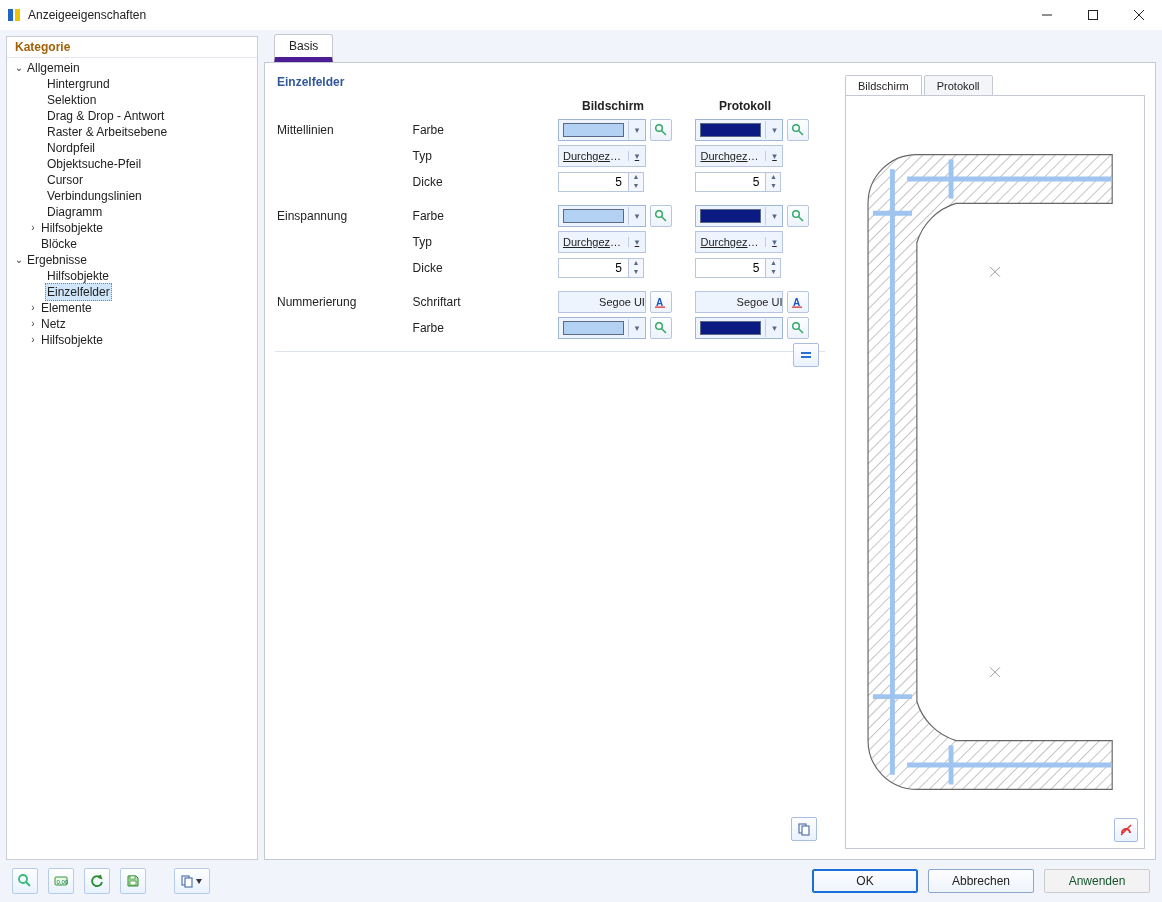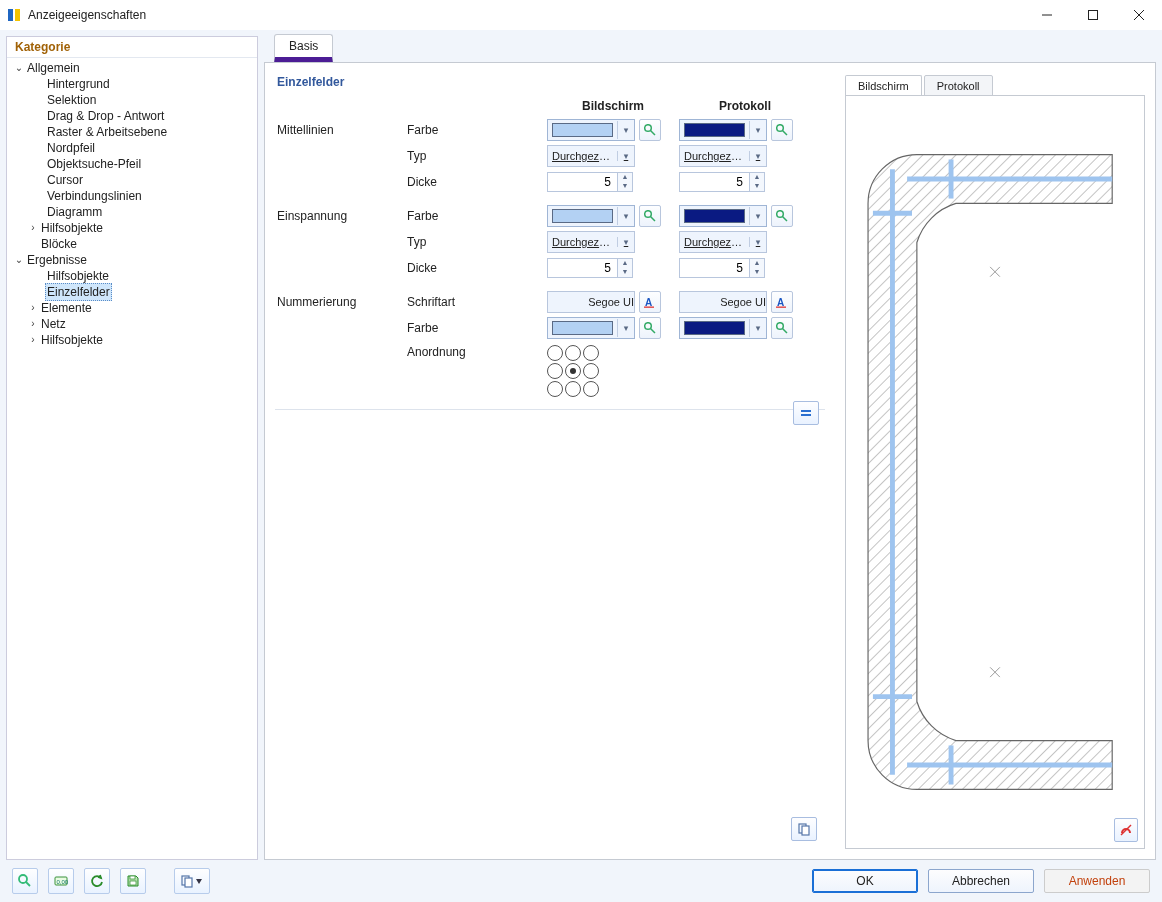--- a/index.html
+++ b/index.html
@@ -107,21 +107,21 @@
     border: 1px solid #8ca6cd;
     background: linear-gradient(#fdfdfe,#eef4fd);
     padding: 0 12px;
     display:flex; align-items:center; justify-content:center;
     border-radius: 2px;
   }
   .dlg-btn.primary {
     border-color:#1a6fd6;
     box-shadow: 0 0 0 1px #1a6fd6 inset;
   }
-  .dlg-btn.disabled { color:#c2410c; border-color:#ccc; background:#f3f3f3; }
+  .dlg-btn.disabled { color:#14532d; border-color:#ccc; background:#f3f3f3; }
 
   
   .main {
     position: absolute;
     left: 264px; top: 6px; right: 6px; bottom: 42px;
   }
   
   .tabstrip {
     height: 26px;
     display:flex;
@@ -175,20 +175,21 @@
     color:#222;
     padding-bottom: 4px;
   }
   .grid .colheads .hspacer { width: 272px; }
   .grid .colheads .ch { width: 132px; text-align:center; }
 
   .grid .grow {
     display:flex;
     align-items:center;
     height: 26px;
+    gap: 8px;
   }
   .grid .grow .c-group { width:130px; padding-left:2px; }
   .grid .grow .c-prop  { width:140px; }
   .grid .grow .c-val   { width:132px; display:flex; gap:4px; align-items:center; justify-content:flex-start; }
   .grid .grow .c-val2  { width:132px; display:flex; gap:4px; align-items:center; justify-content:flex-start; }
 
   .color-combo {
     height: 20px; width: 86px;
     border: 1px solid #9fb5d5;
     display:flex; align-items:center;
@@ -616,37 +617,20 @@
             <div class="c-val2">
               <div class="color-combo">
                 <div class="swatch" style="background:#0a1a82"></div>
                 <div class="dd">▾</div>
               </div>
               <div class="tiny-icon">
                 <svg width="12" height="12" viewBox="0 0 12 12">
                     <circle cx="4" cy="4" r="3.3" fill="none" stroke="#3a6" stroke-width="1.5"></circle>
                     <line x1="6.5" y1="6.5" x2="11" y2="11" stroke="#3a6" stroke-width="1.5"></line>
                   </svg>
-              </div>
-            </div>
-          </div>
-          <div class="grow" style="height:auto; align-items:flex-start; padding-top:4px;">
-            <div class="c-group"></div>
-            <div class="c-prop">Anordnung</div>
-            <div class="c-val">
-              <div class="radio-grid">
-                <div class="r"></div>
-                <div class="r"></div>
-                <div class="r"></div>
-                <div class="r"></div>
-                <div class="r sel"></div>
-                <div class="r"></div>
-                <div class="r"></div>
-                <div class="r"></div>
-                <div class="r"></div>
               </div>
             </div>
           </div>
 
           <div class="equals-btn">
             <svg width="14" height="14" viewBox="0 0 14 14">
                 <line x1="2" y1="5" x2="12" y2="5" stroke="#2a6fd0" stroke-width="2"></line>
                 <line x1="2" y1="9" x2="12" y2="9" stroke="#2a6fd0" stroke-width="2"></line>
               </svg>
           </div>

